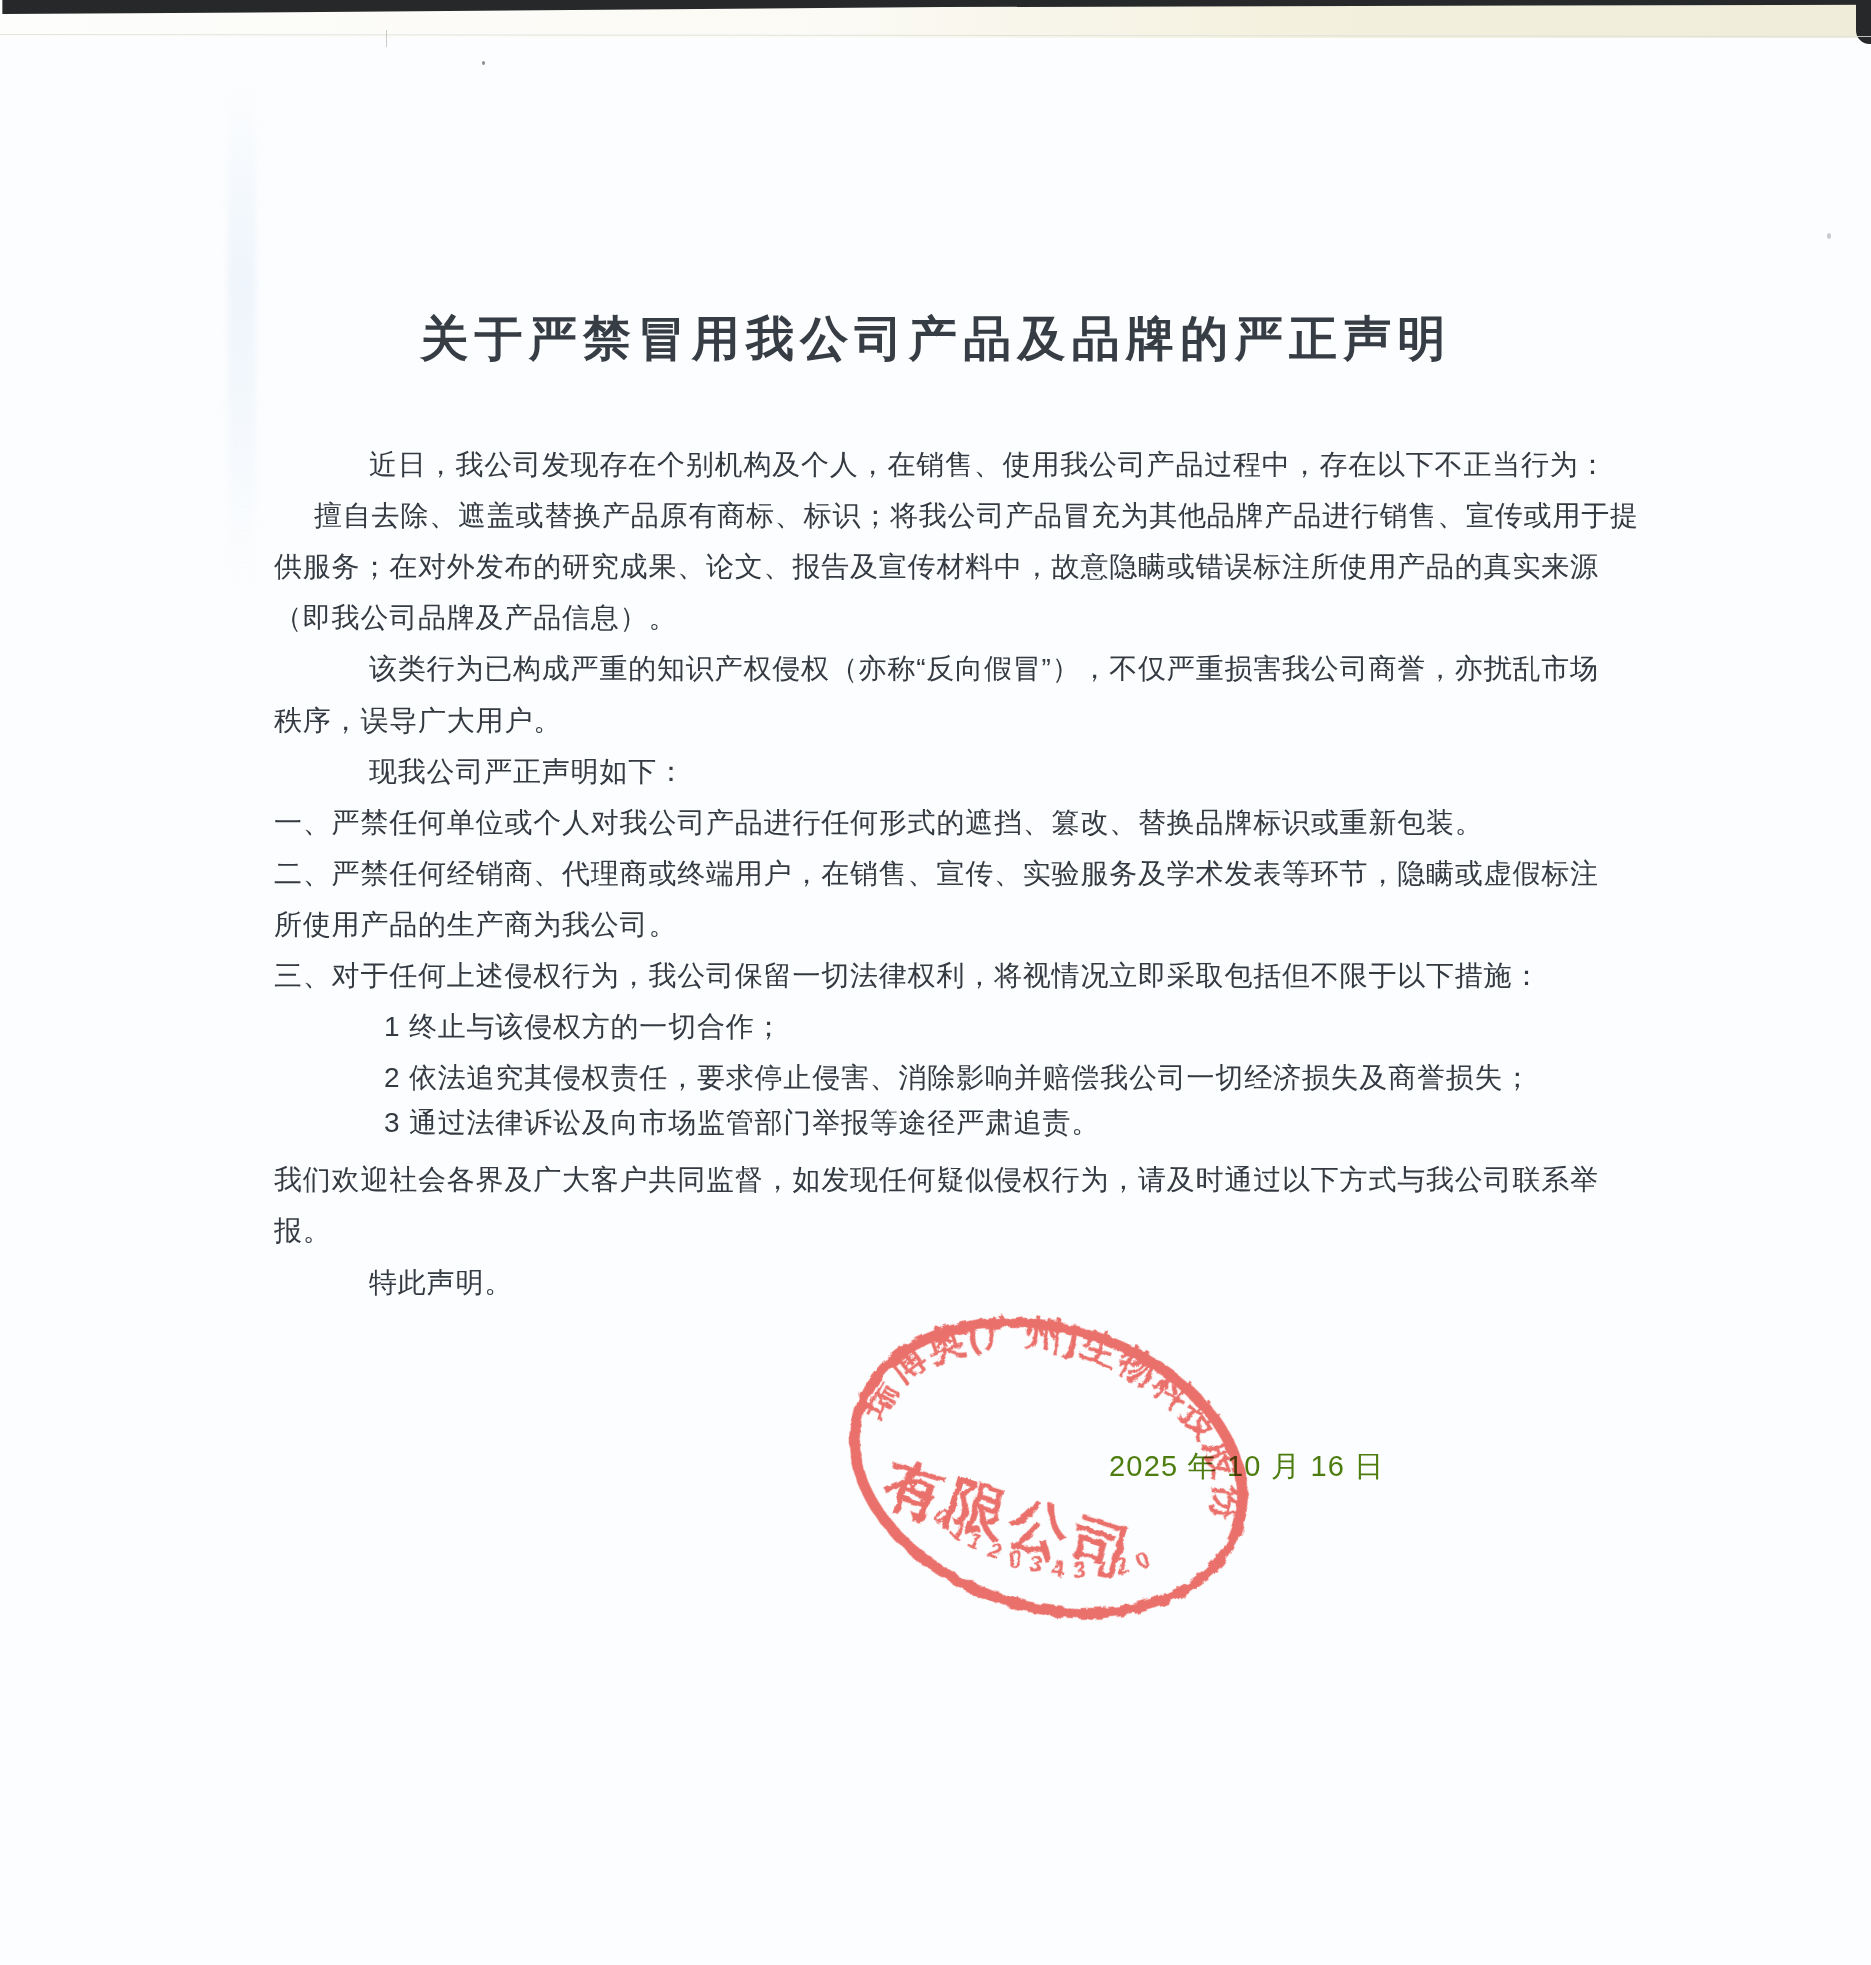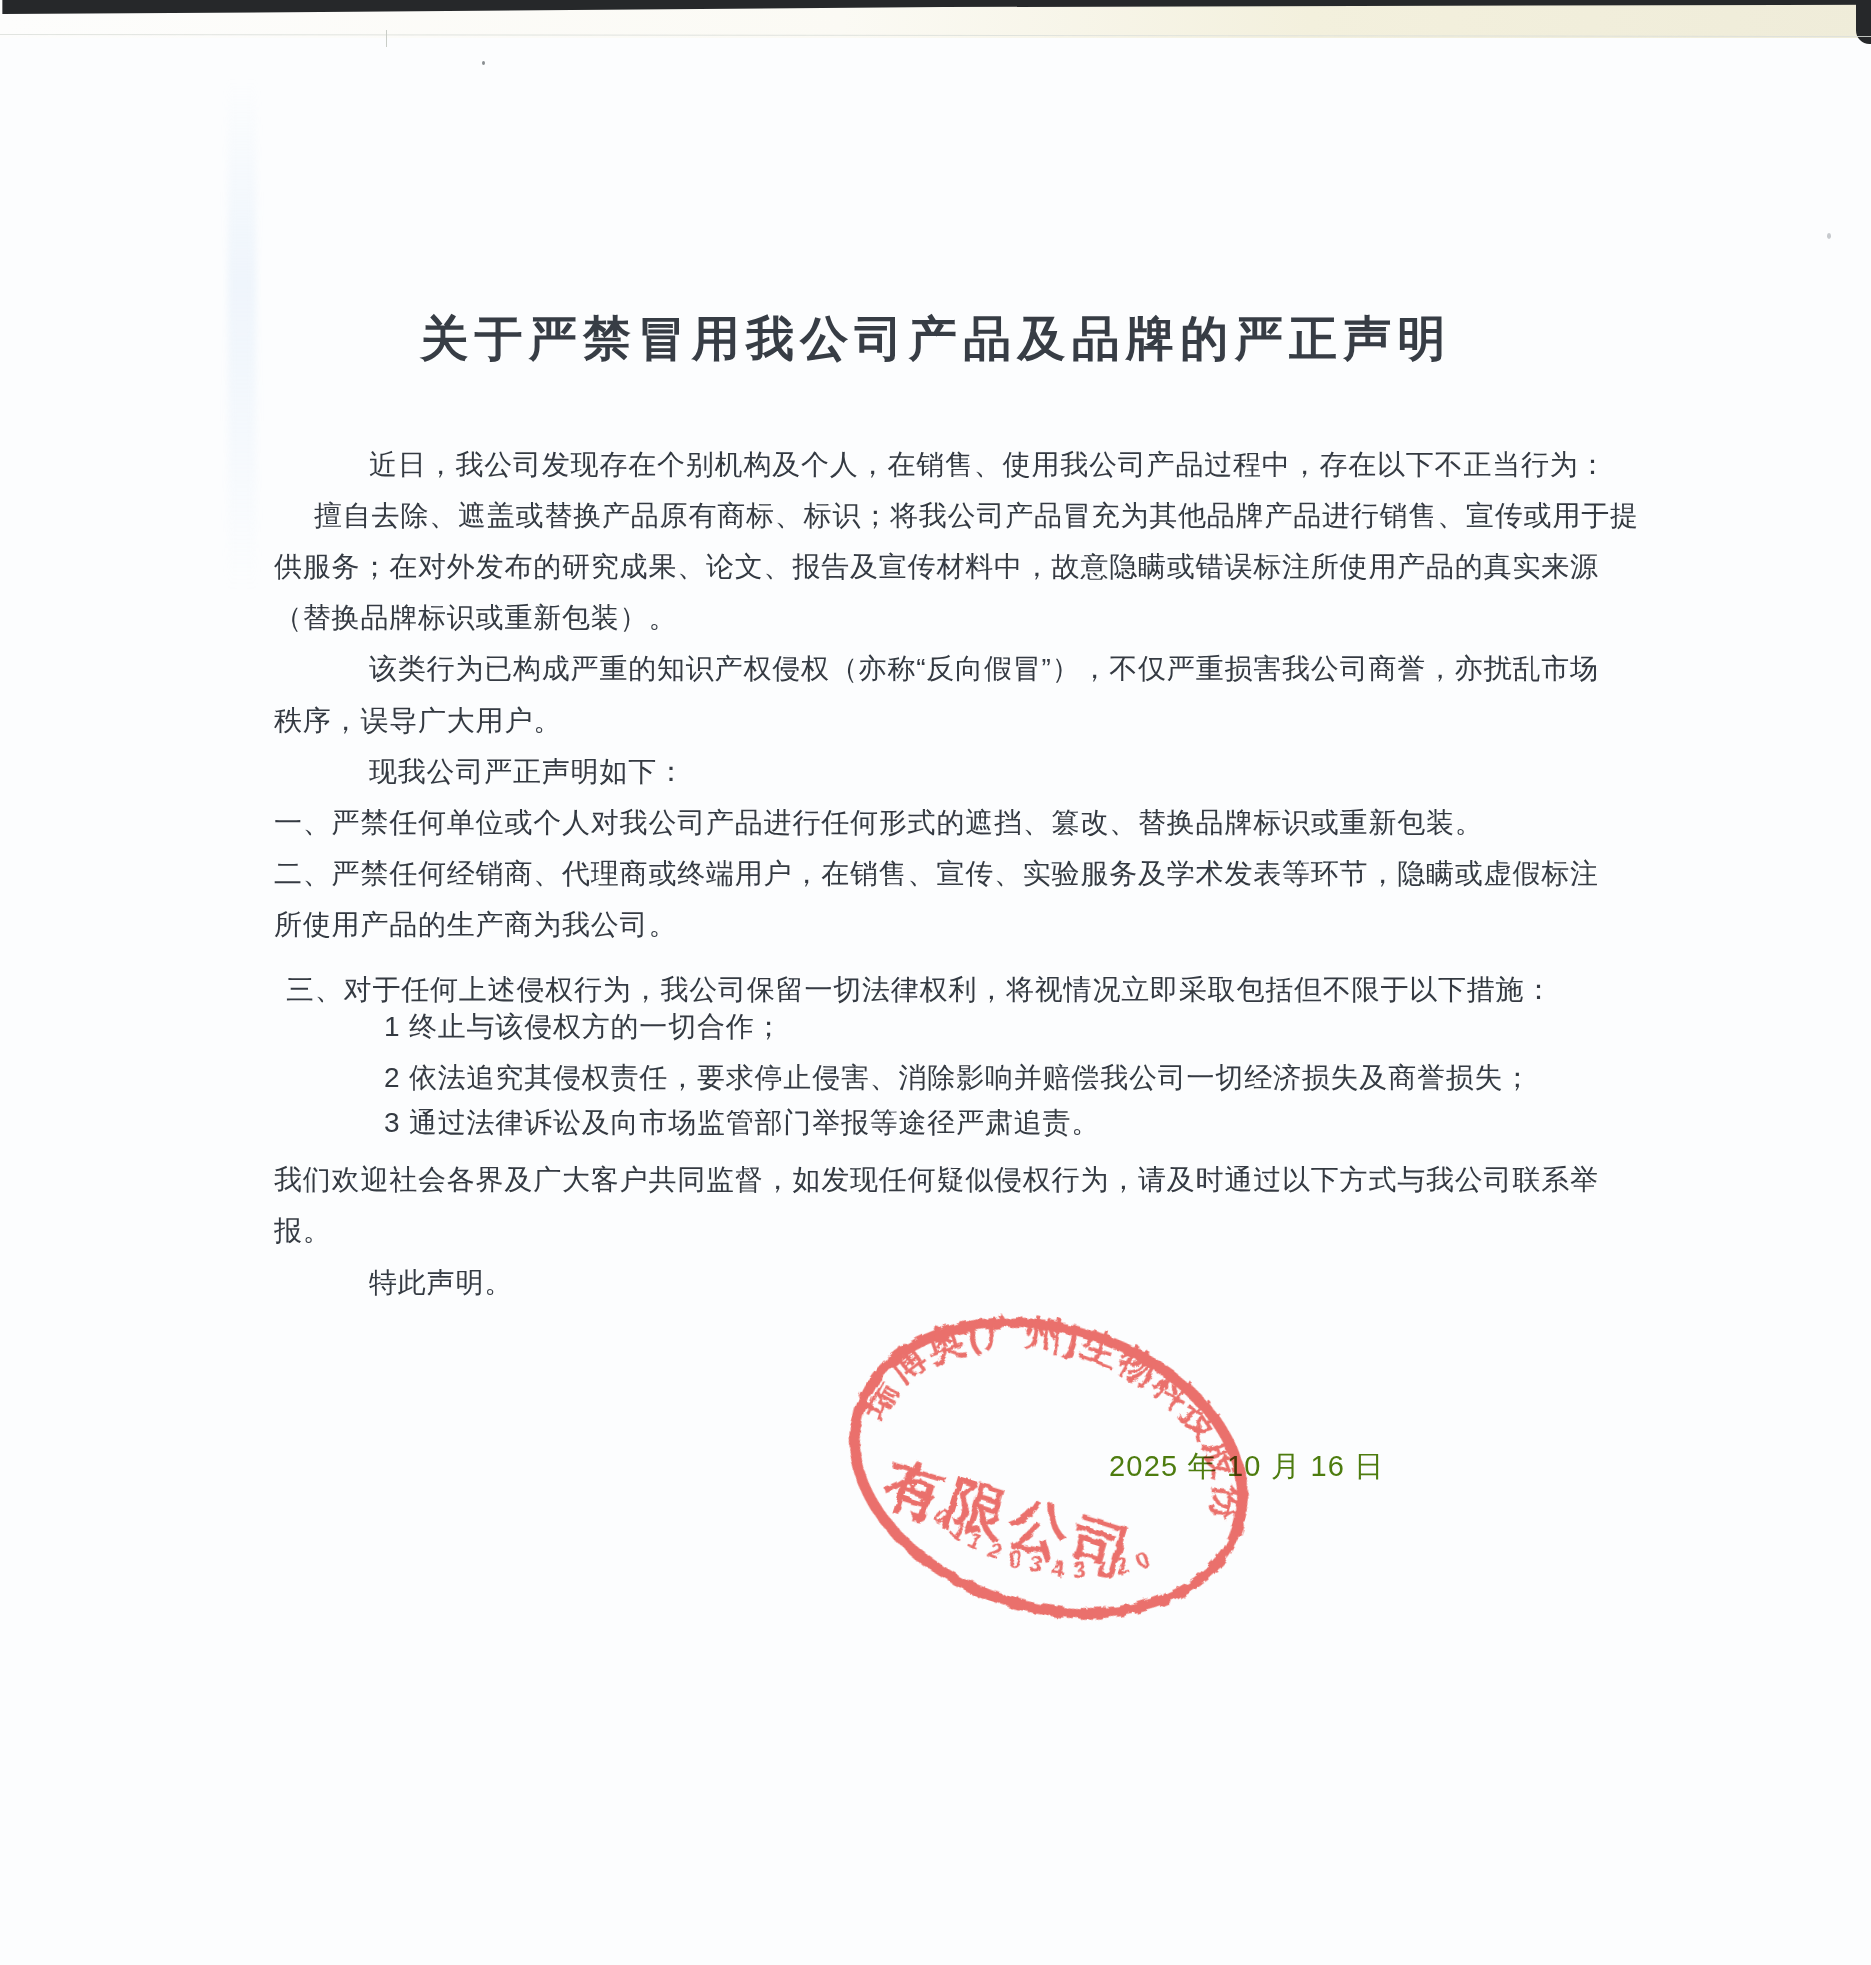--- a/index.html
+++ b/index.html
@@ -130,28 +130,28 @@
   <div class="speck-1"></div>
   <div class="speck-2"></div>
   <div class="blue-streak"></div>
 
   <div class="doc-title">关于严禁冒用我公司产品及品牌的严正声明</div>
 
   <div id="body-lines">
       <div class="body-line" style="left: 369px; top: 446px;">近日，我公司发现存在个别机构及个人，在销售、使用我公司产品过程中，存在以下不正当行为：</div>
       <div class="body-line" style="left: 274px; top: 497px; margin-left: 40px;">擅自去除、遮盖或替换产品原有商标、标识；将我公司产品冒充为其他品牌产品进行销售、宣传或用于提</div>
       <div class="body-line" style="left: 274px; top: 548px;">供服务；在对外发布的研究成果、论文、报告及宣传材料中，故意隐瞒或错误标注所使用产品的真实来源</div>
-      <div class="body-line" style="left: 274px; top: 599px;">（替换品牌标识或重新包装）。</div>
+      <div class="body-line" style="left: 274px; top: 599px;">（即我公司品牌及产品信息）。</div>
       <div class="body-line" style="left: 369px; top: 650px;">该类行为已构成严重的知识产权侵权（亦称“反向假冒”），不仅严重损害我公司商誉，亦扰乱市场</div>
       <div class="body-line" style="left: 274px; top: 702px;">秩序，误导广大用户。</div>
       <div class="body-line" style="left: 369px; top: 753px;">现我公司严正声明如下：</div>
       <div class="body-line" style="left: 274px; top: 804px;">一、严禁任何单位或个人对我公司产品进行任何形式的遮挡、篡改、替换品牌标识或重新包装。</div>
       <div class="body-line" style="left: 274px; top: 855px;">二、严禁任何经销商、代理商或终端用户，在销售、宣传、实验服务及学术发表等环节，隐瞒或虚假标注</div>
       <div class="body-line" style="left: 274px; top: 906px;">所使用产品的生产商为我公司。</div>
-      <div class="body-line" style="left: 286px; top: 957px; margin-top: 14px;">三、对于任何上述侵权行为，我公司保留一切法律权利，将视情况立即采取包括但不限于以下措施：</div>
+      <div class="body-line" style="left: 274px; top: 957px;">三、对于任何上述侵权行为，我公司保留一切法律权利，将视情况立即采取包括但不限于以下措施：</div>
       <div class="body-line" style="left: 384px; top: 1008px;">1  终止与该侵权方的一切合作；</div>
       <div class="body-line" style="left: 384px; top: 1059px;">2  依法追究其侵权责任，要求停止侵害、消除影响并赔偿我公司一切经济损失及商誉损失；</div>
       <div class="body-line" style="left: 384px; top: 1104px; text-align: center;">3   通过法律诉讼及向市场监管部门举报等途径严肃追责。</div>
       <div class="body-line" style="left: 274px; top: 1161px;">我们欢迎社会各界及广大客户共同监督，如发现任何疑似侵权行为，请及时通过以下方式与我公司联系举</div>
       <div class="body-line" style="left: 274px; top: 1212px;">报。</div>
       <div class="body-line" style="left: 369px; top: 1264px;">特此声明。</div>
     </div>
 
   <div class="sig-date">2025 年 10 月 16 日</div>
 

